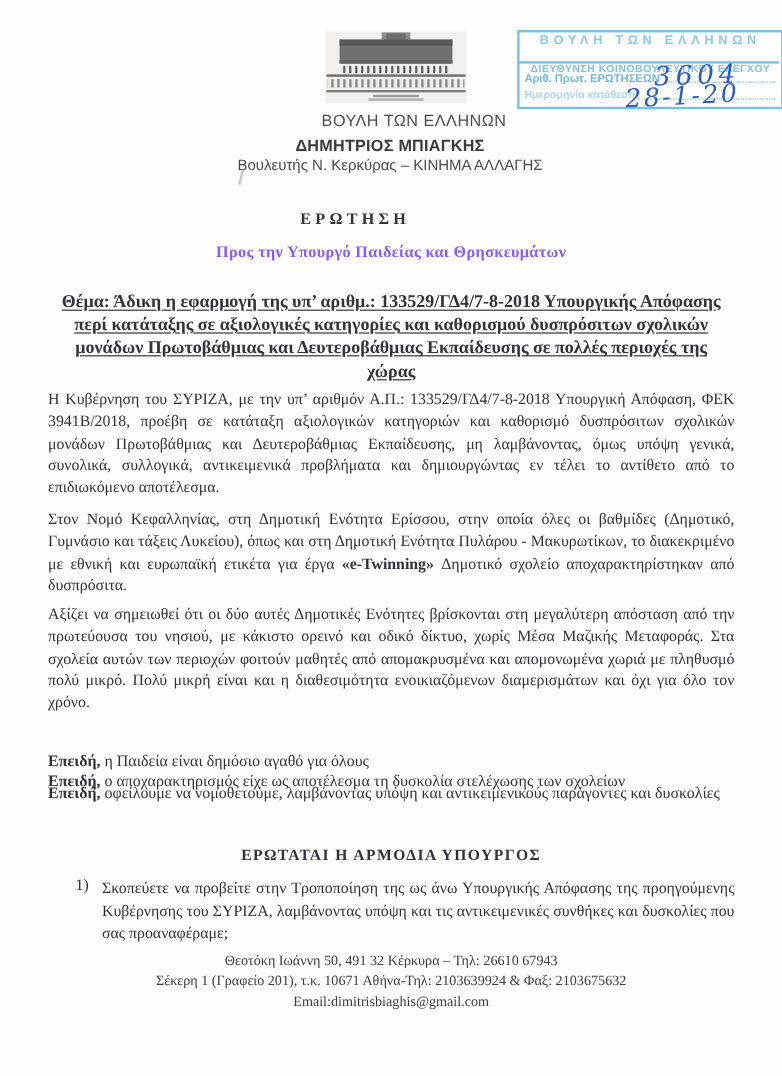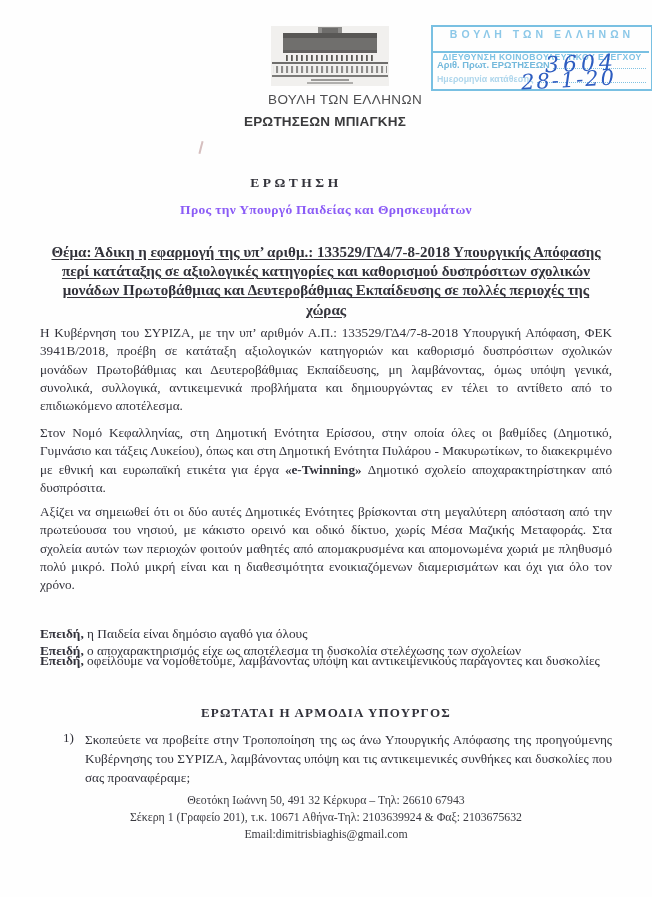--- a/index.html
+++ b/index.html
@@ -130,21 +130,22 @@
     </div>
     <div class="stamp-row date">
       <span class="stamp-label">Ημερομηνία κατάθεσης</span>
       <span class="stamp-leader"></span>
     </div>
     <div class="hw hw-protocol">3604</div>
     <div class="hw hw-date">28-1-20</div>
   </div>
 
   <div class="mp-block">
-    <div class="mp-name">ΕΡΩΤΗΣΕΩΝ ΜΠΙΑΓΚΗΣ</div>
+    <div class="mp-name">ΔΗΜΗΤΡΙΟΣ ΜΠΙΑΓΚΗΣ</div>
+    <div class="mp-title">Βουλευτής Ν. Κερκύρας – ΚΙΝΗΜΑ ΑΛΛΑΓΗΣ</div>
   </div>
 
   <div class="scan-mark"></div>
 
   <div class="doc-type">ΕΡΩΤΗΣΗ</div>
   <div class="addressee">Προς την Υπουργό Παιδείας και Θρησκευμάτων</div>
   <div class="subject">Θέμα: Άδικη η εφαρμογή της υπ’ αριθμ.: 133529/ΓΔ4/7-8-2018 Υπουργικής Απόφασης περί κατάταξης σε αξιολογικές κατηγορίες και καθορισμού δυσπρόσιτων σχολικών μονάδων Πρωτοβάθμιας και Δευτεροβάθμιας Εκπαίδευσης σε πολλές περιοχές της χώρας</div>
 
   <div class="para p1">Η Κυβέρνηση του ΣΥΡΙΖΑ, με την υπ’ αριθμόν Α.Π.: 133529/ΓΔ4/7-8-2018 Υπουργική Απόφαση, ΦΕΚ 3941Β/2018, προέβη σε κατάταξη αξιολογικών κατηγοριών και καθορισμό δυσπρόσιτων σχολικών μονάδων Πρωτοβάθμιας και Δευτεροβάθμιας Εκπαίδευσης, μη λαμβάνοντας, όμως υπόψη γενικά, συνολικά, συλλογικά, αντικειμενικά προβλήματα και δημιουργώντας εν τέλει το αντίθετο από το επιδιωκόμενο αποτέλεσμα.</div>
   <div class="para p2"><span>Στον Νομό Κεφαλληνίας, στη Δημοτική Ενότητα Ερίσσου, στην οποία όλες οι βαθμίδες (Δημοτικό, Γυμνάσιο και τάξεις Λυκείου), όπως και στη Δημοτική Ενότητα Πυλάρου - Μακυρωτίκων, το διακεκριμένο με εθνική και ευρωπαϊκή ετικέτα για έργα </span><b>«e-Twinning»</b><span> Δημοτικό σχολείο αποχαρακτηρίστηκαν από δυσπρόσιτα.</span></div>

